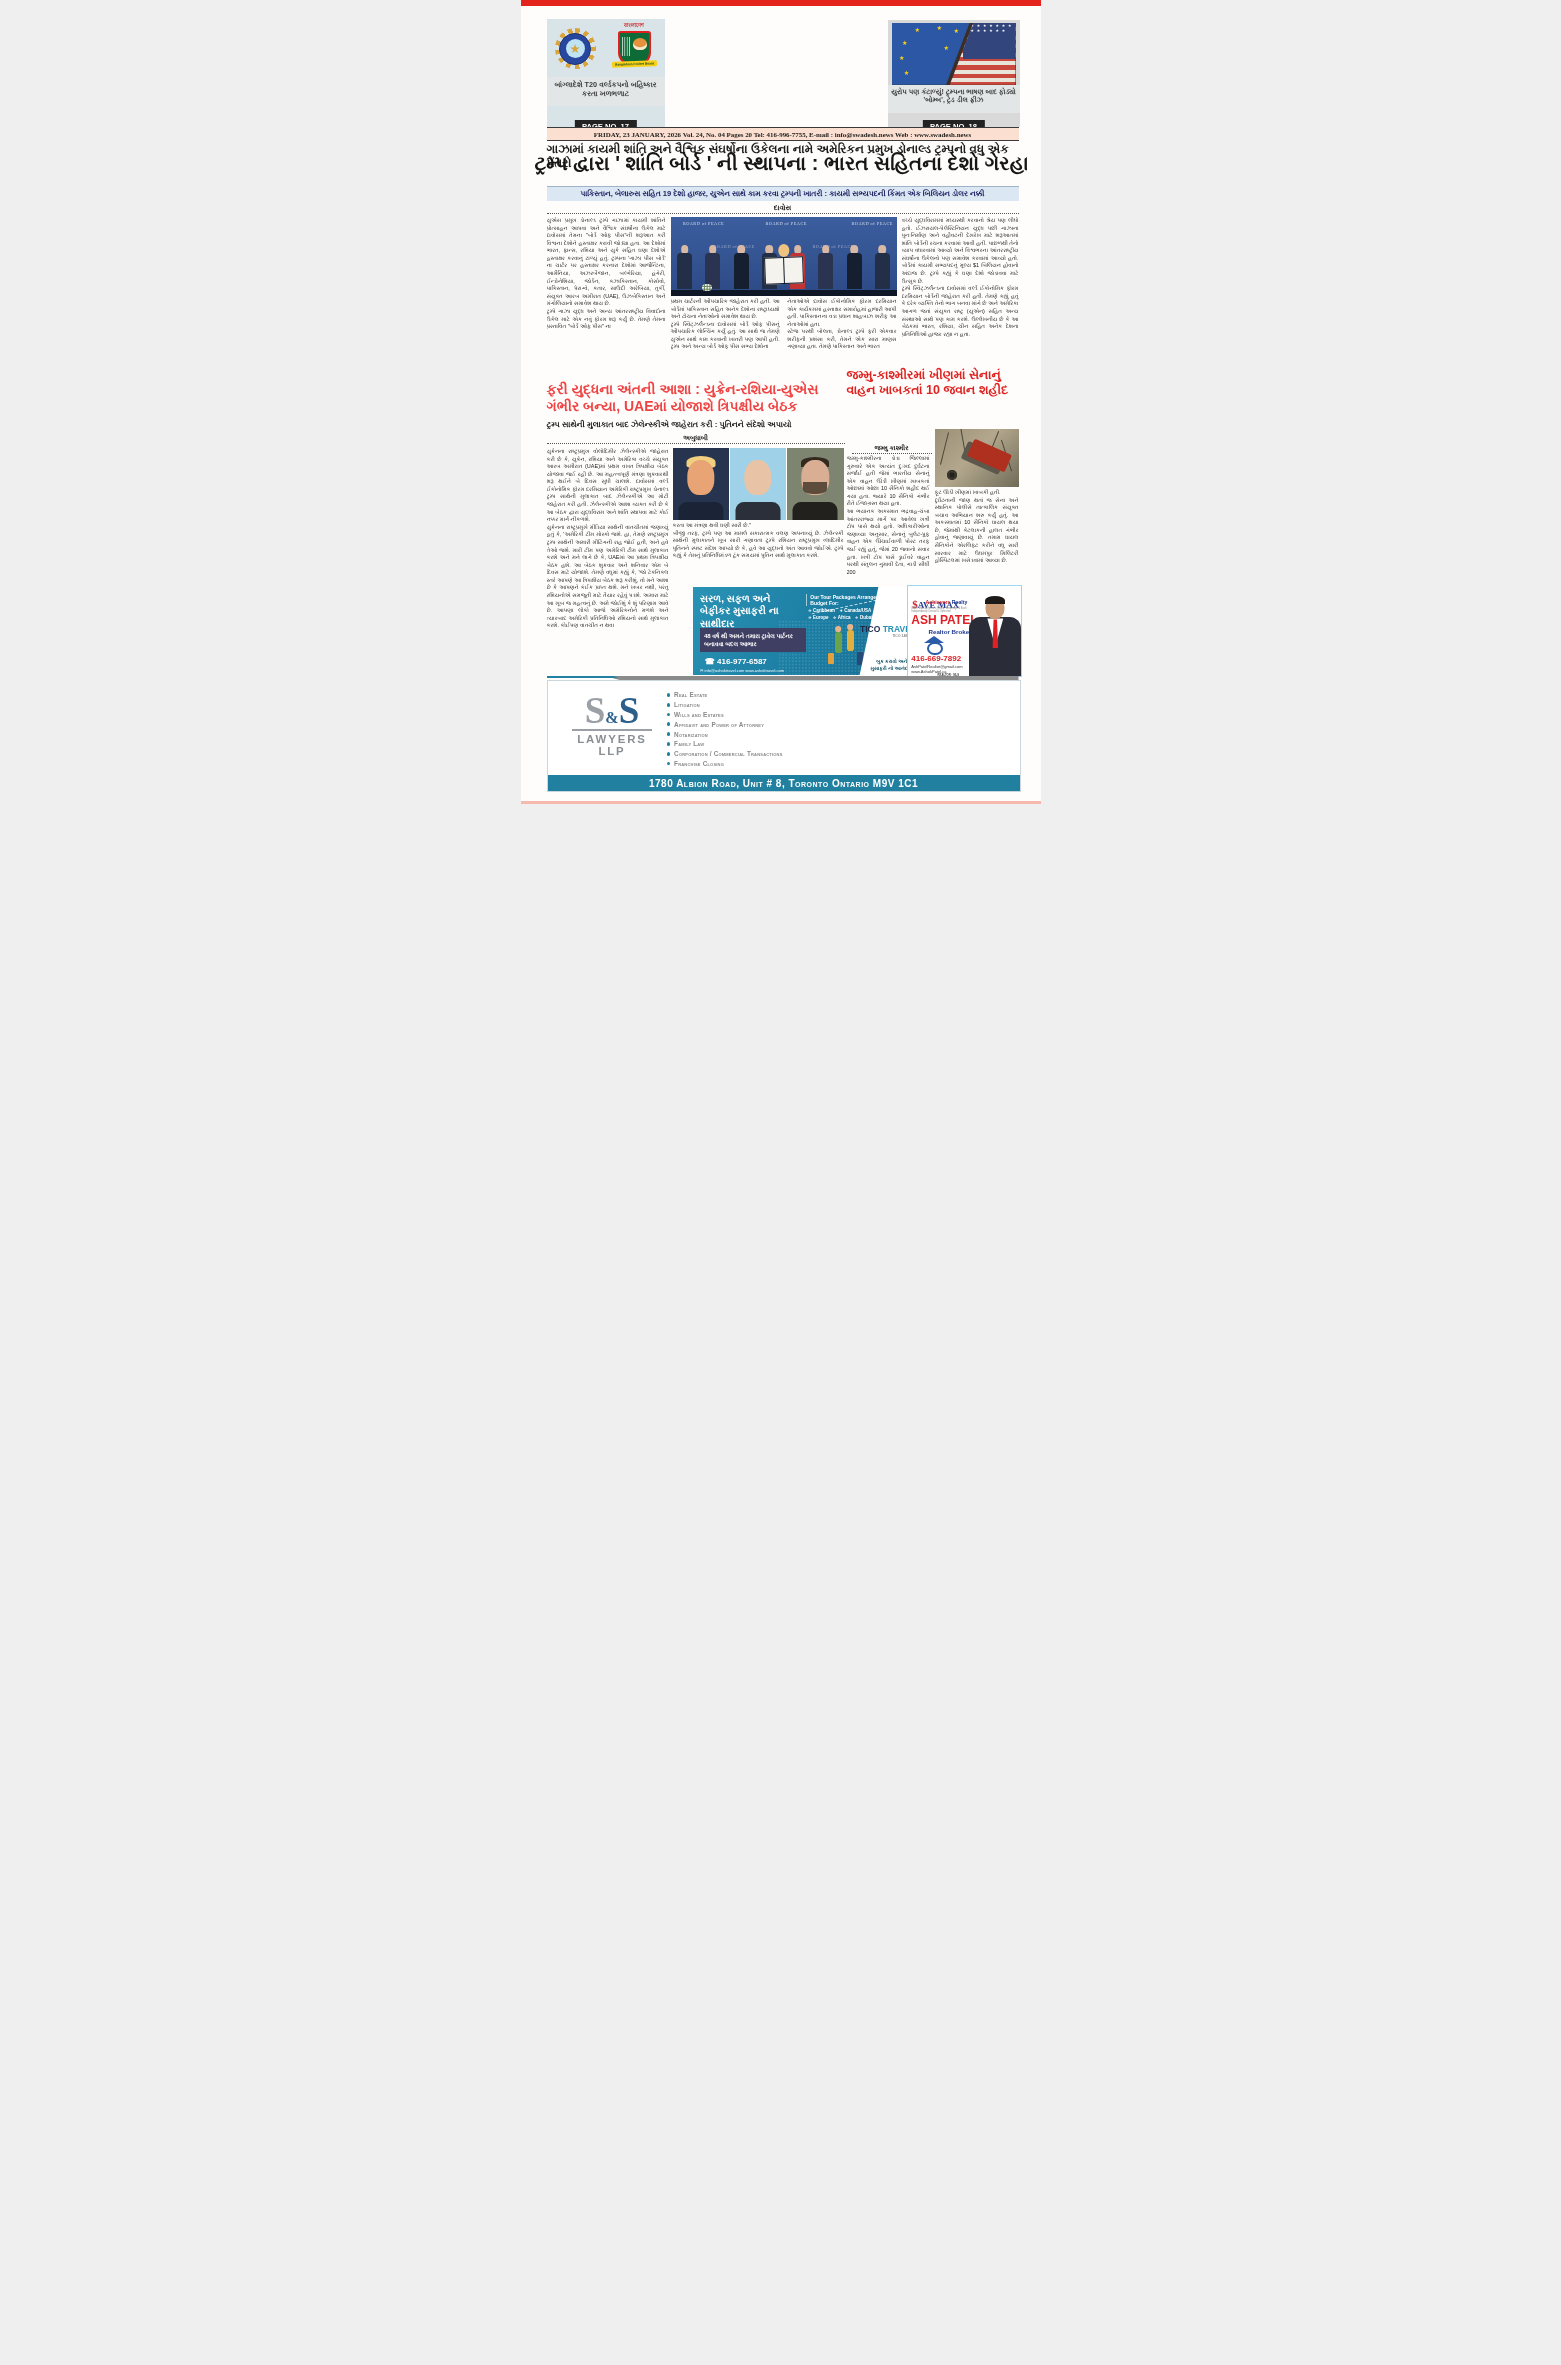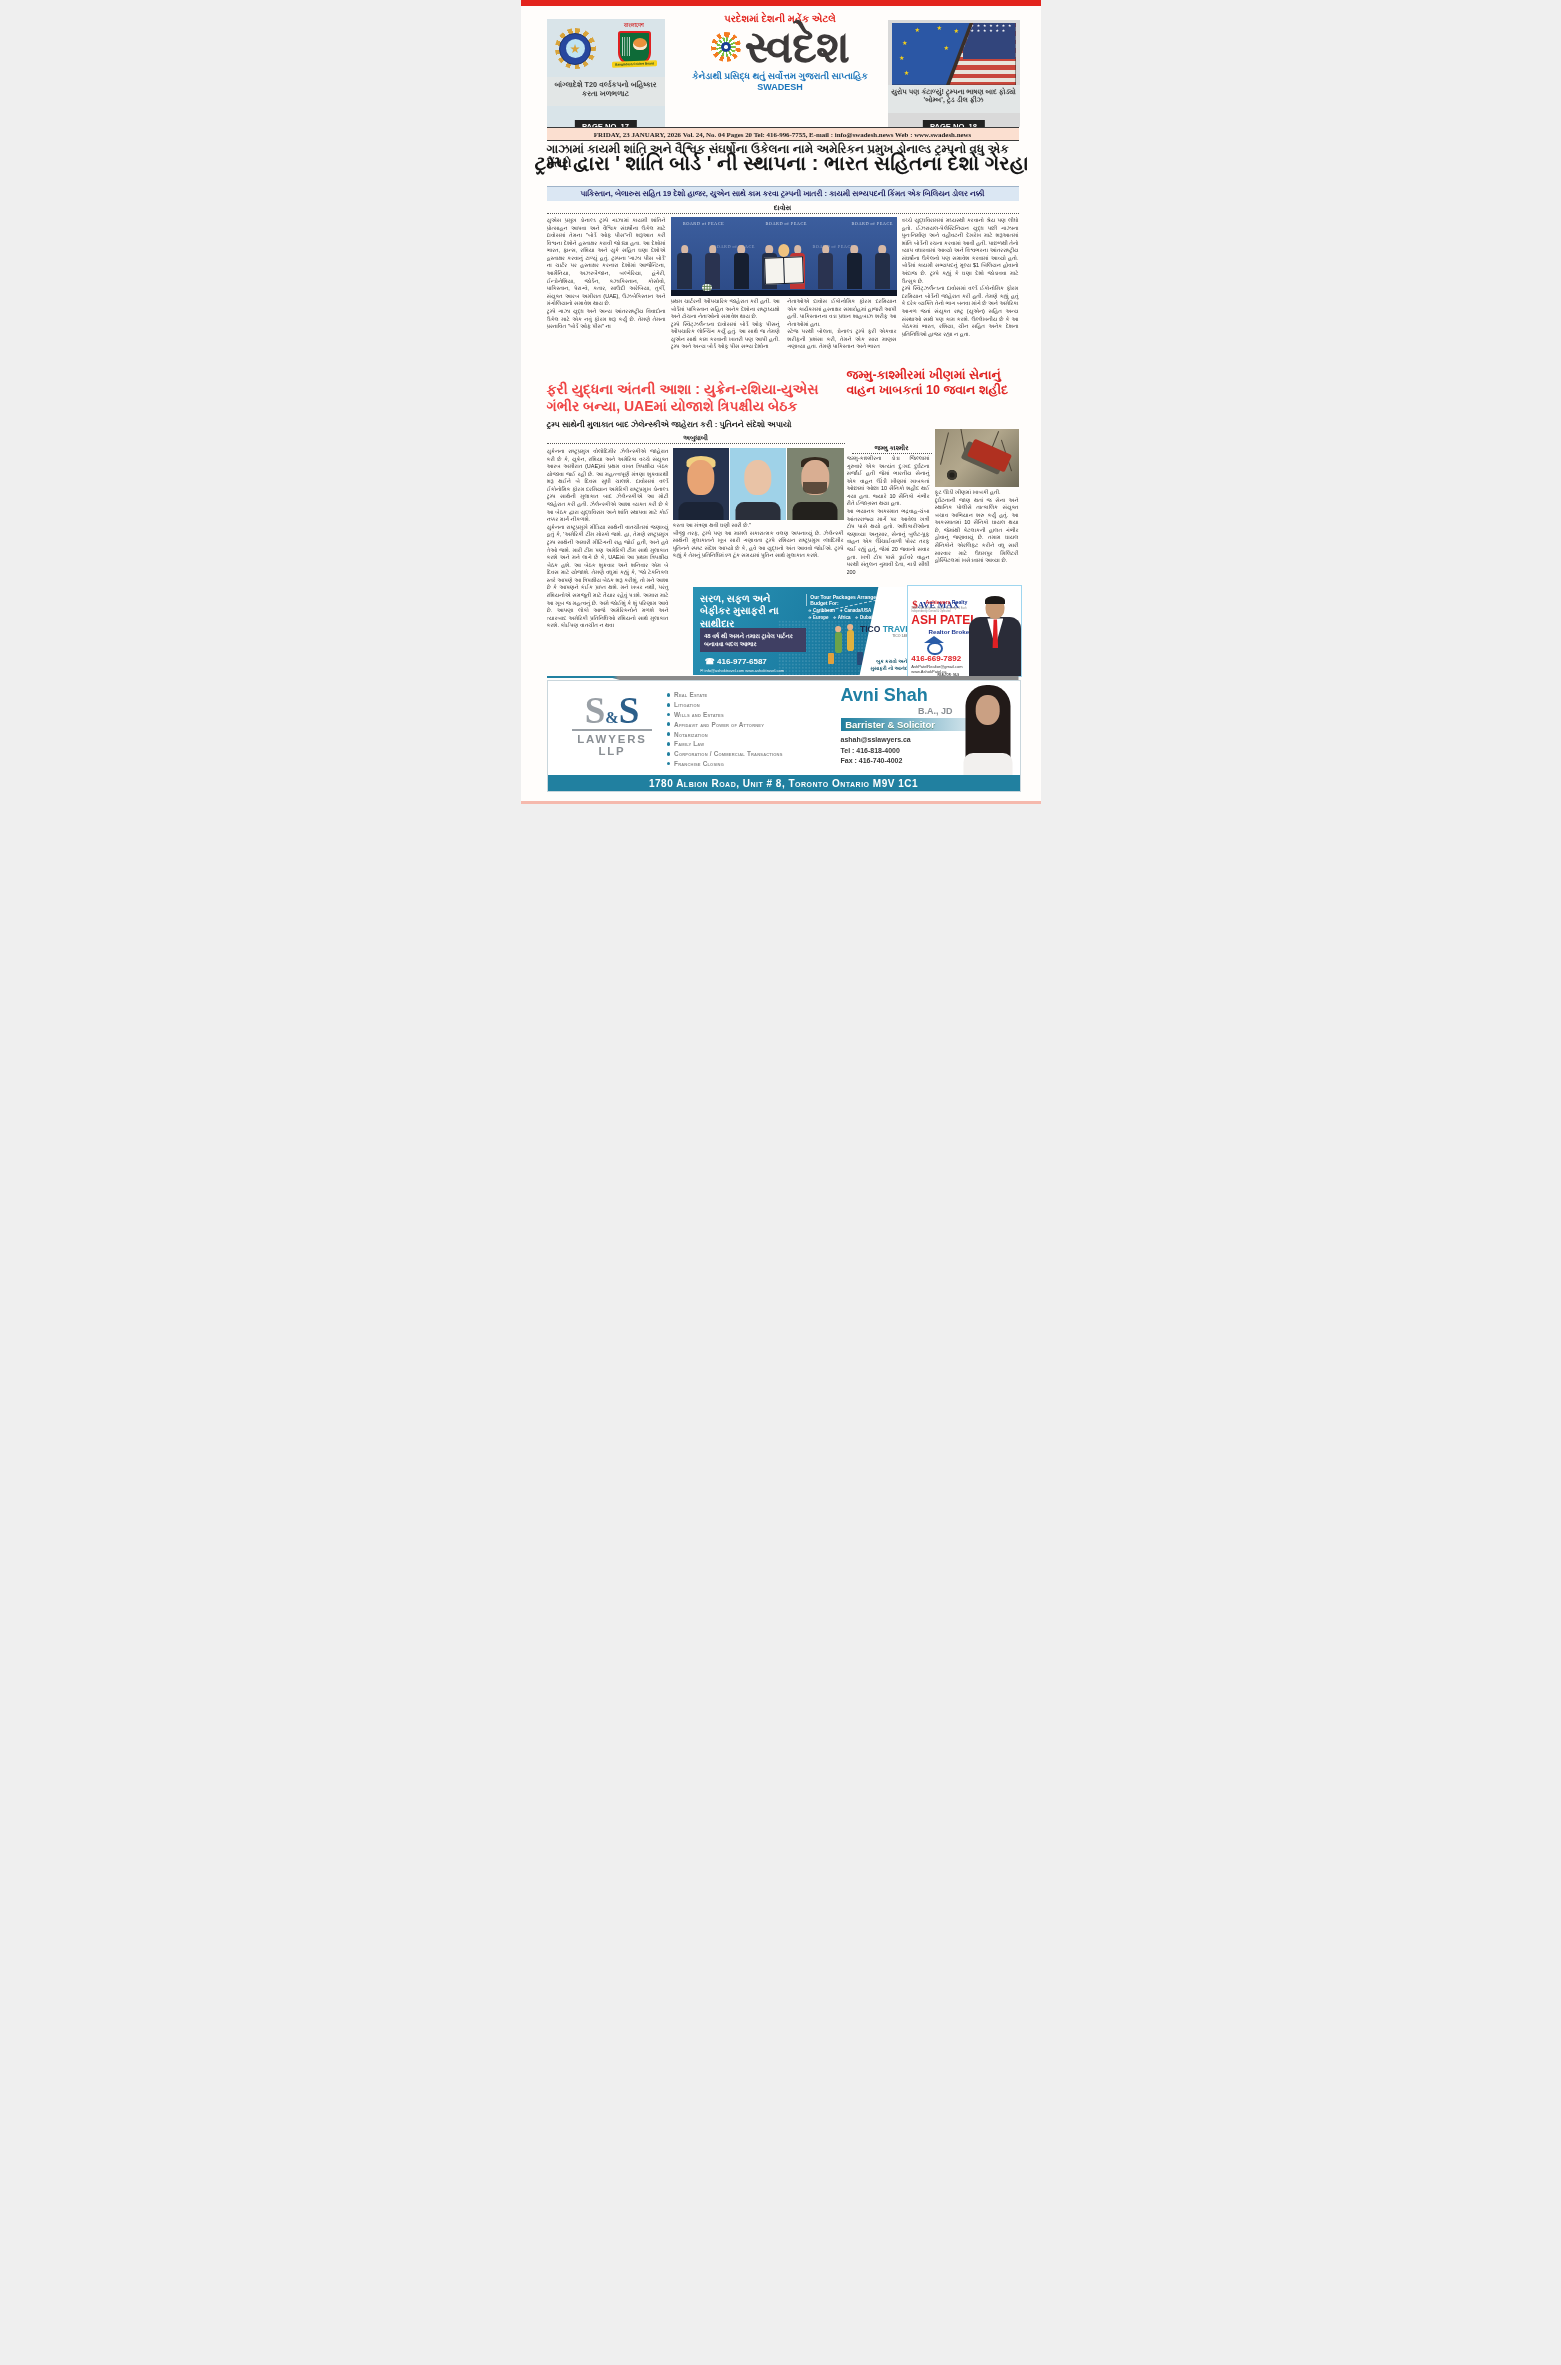--- a/index.html
+++ b/index.html
@@ -184,34 +184,20 @@
           <div class="stumps"></div>
           <div class="tiger"></div>
         </div>
         <div class="ribbon">Bangladesh Cricket Board</div>
       </div>
     </div>
     <div class="hdr-caption">બાંગ્લાદેશે T20 વર્લ્ડકપનો બહિષ્કાર કરતા ખળભળાટ</div>
     <div class="page-badge">PAGE NO. 17</div>
   </div>
 
-  <div class="abs masthead">
-    <div class="mast-kicker">પરદેશમાં દેશની મહેંક એટલે</div>
-    <div class="mast-row">
-      <div class="flower">
-        <div class="flower-mid">
-            <div class="flower-core">
-              <div class="flower-dot"></div>
-            </div>
-          </div>
-      </div>
-      <div class="mast-title">સ્વદેશ</div>
-    </div>
-    <div class="mast-sub">કેનેડાથી પ્રસિદ્ધ થતું સર્વોત્તમ ગુજરાતી સાપ્તાહિક SWADESH</div>
-  </div>
 
   <div class="abs hdr-right">
     <div class="flags">
       <div class="eu-half">
         <span style="left:23px;top:2.8px">★</span>
           <span style="left:45px;top:0.9px">★</span>
           <span style="left:62px;top:4.7px">★</span>
         <span style="left:10.4px;top:16px">★</span>
           <span style="left:7.6px;top:31px">★</span>
           <span style="left:12.3px;top:46px">★</span>
@@ -436,33 +422,18 @@
         </div>
         <div class="svc-row">
           <span class="svc-dot"></span>
           <span class="svc-txt">Corporation / Commercial Transactions</span>
         </div>
         <div class="svc-row">
           <span class="svc-dot"></span>
           <span class="svc-txt">Franchise Closing</span>
         </div>
       </div>
-    <div class="avni">
-      <div class="avni-name">Avni Shah</div>
-      <div class="avni-cred">B.A., JD</div>
-      <div class="avni-band">Barrister &amp; Solicitor</div>
-      <div class="avni-contact">
-        <div>ashah@sslawyers.ca</div>
-        <div>Tel : 416-818-4000</div>
-        <div>Fax : 416-740-4002</div>
-      </div>
-      <div class="avni-photo">
-        <div class="hair"></div>
-          <div class="face"></div>
-          <div class="blz"></div>
-      </div>
-    </div>
     <div class="law-addr">1780 Albion Road, Unit # 8, Toronto Ontario M9V 1C1</div>
   </div>
 
   <div class="abs bottom-strip"></div>
 </div>
 
 
 </body></html>

